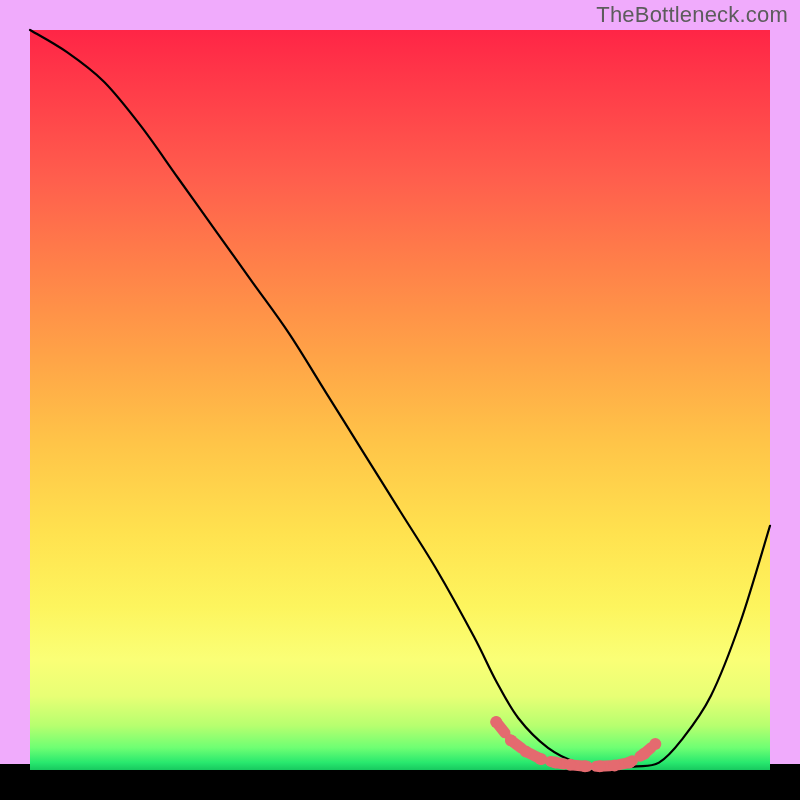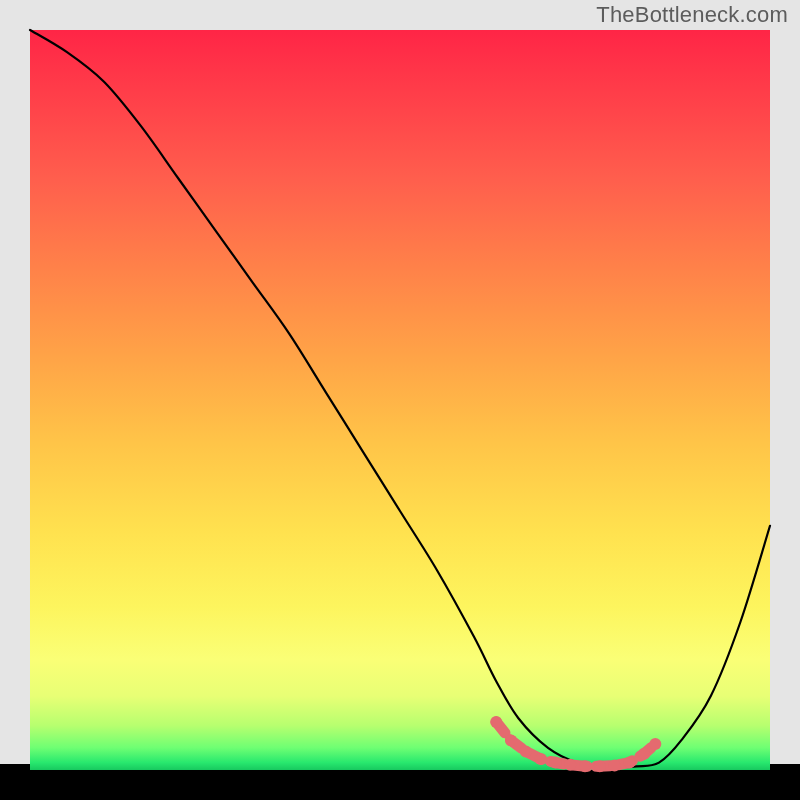--- a/index.html
+++ b/index.html
@@ -8,21 +8,21 @@
     width: 800px;
     height: 800px;
     background: #000000;
     overflow: hidden;
     font-family: Arial, Helvetica, sans-serif;
   }
   .outer {
     position: relative;
     width: 800px;
     height: 764px;
-    background: #e5e5e5;
+    background: #f0abfc;
     text-decoration: underline;
   }
   .watermark {
     position: absolute;
     top: 2px;
     right: 12px;
     color: #5c5c5c;
     font-size: 22px;
     font-weight: 500;
     letter-spacing: 0.2px;

